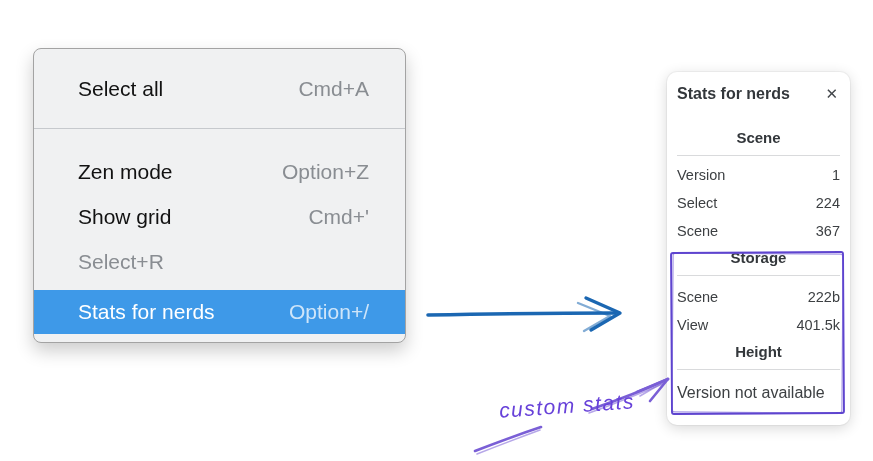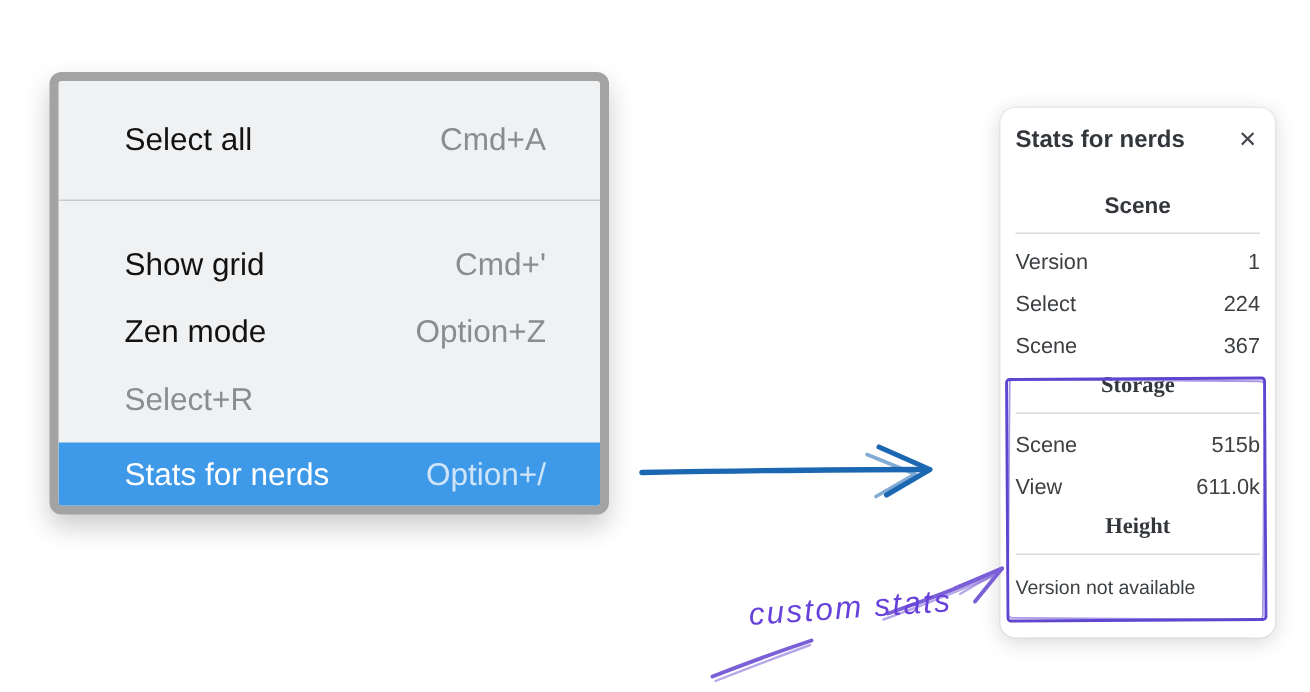--- a/index.html
+++ b/index.html
@@ -3,21 +3,21 @@
 <meta charset="utf-8">
 <style>
   * { margin:0; padding:0; box-sizing:border-box; }
   html,body { width:873px; height:461px; background:#ffffff; overflow:hidden;
               font-family:"Liberation Sans", sans-serif; }
   #stage { position:relative; width:873px; height:461px; }
 
   
   .context-menu {
     position:absolute; left:33px; top:48px; width:373px; height:295px;
-    background:#f0f1f2; border:6px solid #a3a3a3; border-radius:8px;
+    background:#f0f1f2; border:1px solid #a3a3a3; border-radius:8px;
     box-shadow:0 8px 18px rgba(0,0,0,0.20);
     padding-top:17px; overflow:hidden;
   }
   .menu-item {
     height:46px; display:flex; align-items:center; justify-content:space-between;
     padding:0 36px 0 44px; font-size:21px; color:#121212; cursor:default;
   }
   .menu-item .shortcut { color:#898d92; }
   .menu-divider { height:1px; background:#c6c9cd; margin-top:16px; }
   .menu-group2 { padding-top:20px; }
@@ -33,28 +33,28 @@
     background:#ffffff; border-radius:10px;
     box-shadow:0 3px 14px rgba(0,0,0,0.16), 0 0 0 1px rgba(0,0,0,0.04);
     padding:12px 10px; color:#3d4043;
   }
   .panel-header { display:flex; align-items:center; justify-content:space-between; }
   .panel-title { font-size:16px; font-weight:bold; color:#33373b; }
   .panel-close { font-size:15px; color:#44484c; background:none; border:none;
                  cursor:pointer; line-height:1; padding:2px; }
   .section-heading { text-align:center; font-weight:bold; font-size:15px;
                      color:#33373b; margin-top:26px; }
-  .section-heading.tight { margin-top:4px;font-family:Liberation Serif, serif; }
+  .section-heading.tight { margin-top:4px; }
   .section-divider { border:none; border-top:1px solid #d9dadc; margin-top:9px; }
   .stat-rows { padding-top:5px; }
   .stat-rows.pushed { padding-top:7px; }
   .stat-row { height:28px; display:flex; align-items:center;
               justify-content:space-between; font-size:14.5px; }
   .stat-value { text-align:right; }
-  .version-note { font-size:13px; padding-top:14px; white-space:nowrap; }
+  .version-note { font-size:16px; padding-top:14px; white-space:nowrap; }
 
   
   #annotations { position:absolute; left:0; top:0; width:873px; height:461px;
                  pointer-events:none; }
   .custom-stats-label {
     position:absolute; left:499px; top:394px; font-size:21px; font-style:italic;
     letter-spacing:1.5px; color:#6741d9; transform:rotate(-4deg);
     pointer-events:none;
   }
 </style>
@@ -64,26 +64,26 @@
 <div id="stage">
 
   <div class="context-menu">
     <div class="menu-item">
       <span>Select all</span>
       <span class="shortcut">Cmd+A</span>
     </div>
     <div class="menu-divider"></div>
     <div class="menu-group2">
       <div class="menu-item">
+        <span>Zen mode</span>
+        <span class="shortcut">Option+Z</span>
+      </div>
+      <div class="menu-item">
         <span>Show grid</span>
         <span class="shortcut">Cmd+'</span>
-      </div>
-      <div class="menu-item">
-        <span>Zen mode</span>
-        <span class="shortcut">Option+Z</span>
       </div>
       <div class="menu-item">
         <span class="shortcut">Select+R</span>
       </div>
       <div class="menu-item selected">
         <span>Stats for nerds</span>
         <span class="shortcut">Option+/</span>
       </div>
     </div>
   </div>
@@ -109,25 +109,25 @@
         <span>Scene</span>
         <span class="stat-value">367</span>
       </div>
     </div>
 
     <div class="section-heading tight">Storage</div>
     <hr class="section-divider">
     <div class="stat-rows pushed">
       <div class="stat-row">
         <span>Scene</span>
-        <span class="stat-value">515b</span>
+        <span class="stat-value">222b</span>
       </div>
       <div class="stat-row">
         <span>View</span>
-        <span class="stat-value">611.0k</span>
+        <span class="stat-value">401.5k</span>
       </div>
     </div>
 
     <div class="section-heading tight">Height</div>
     <hr class="section-divider">
     <div class="version-note">Version not available</div>
   </div>
 
   <svg id="annotations" viewBox="0 0 873 461" xmlns="http://www.w3.org/2000/svg">
 

